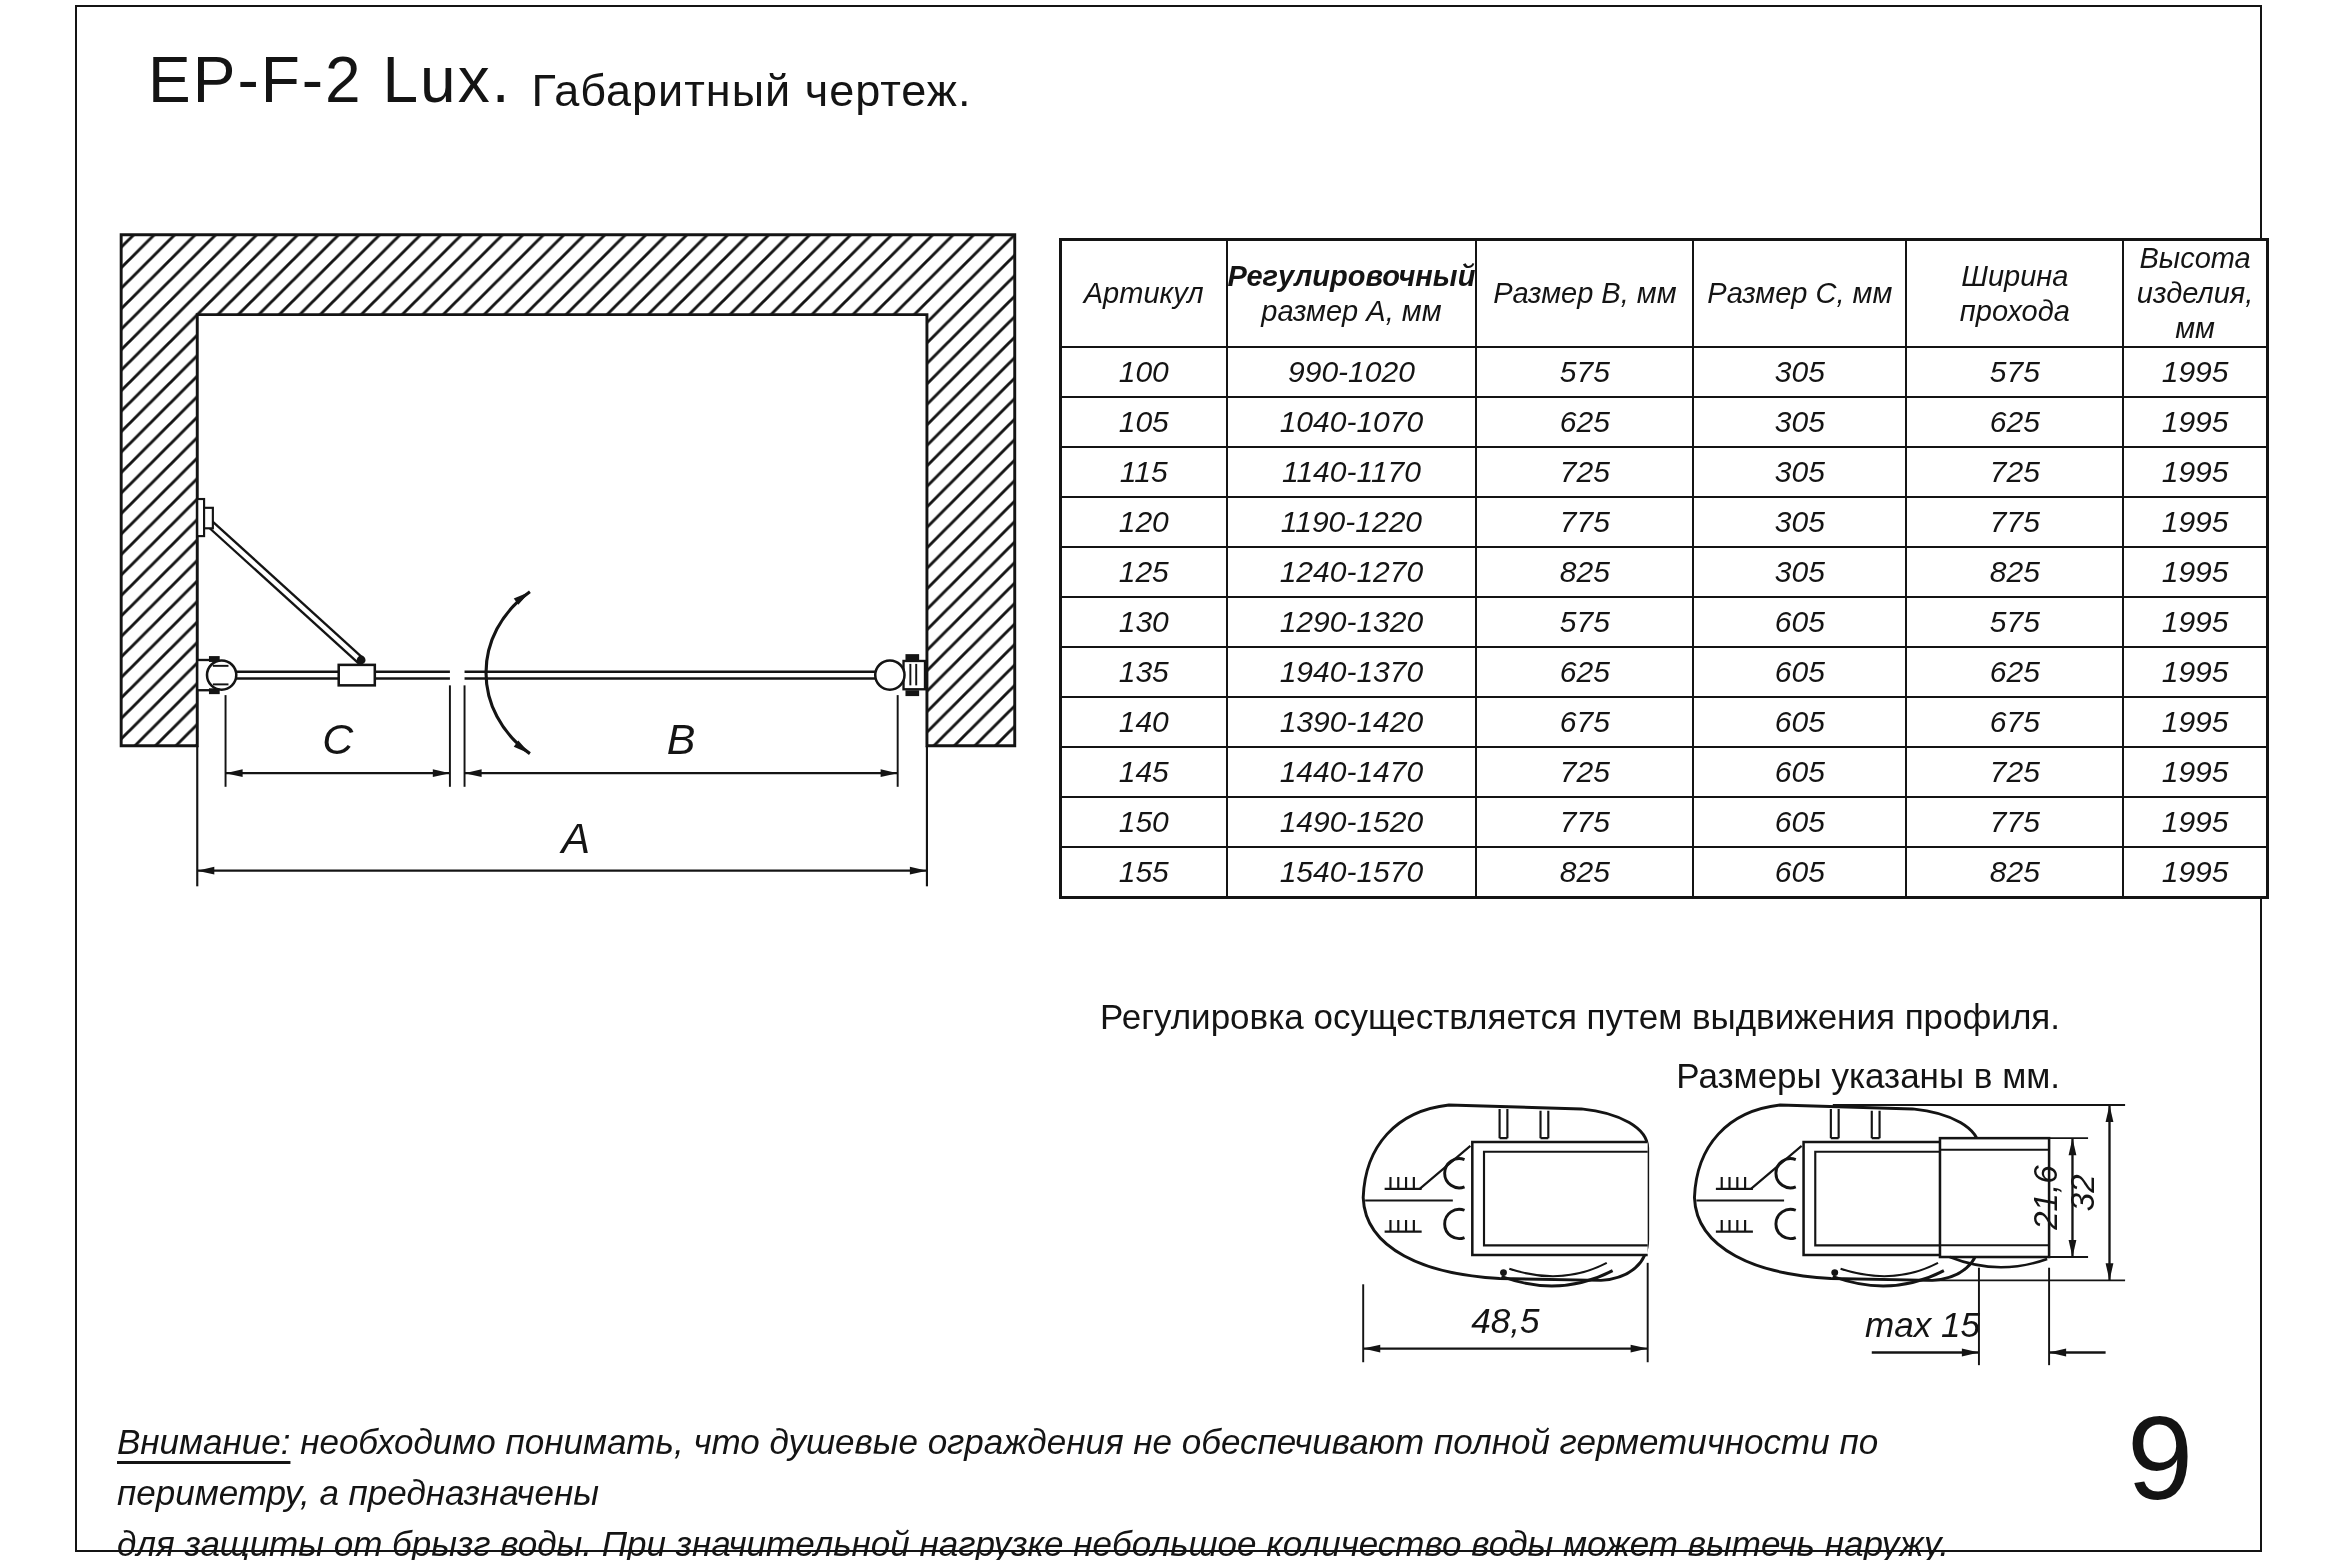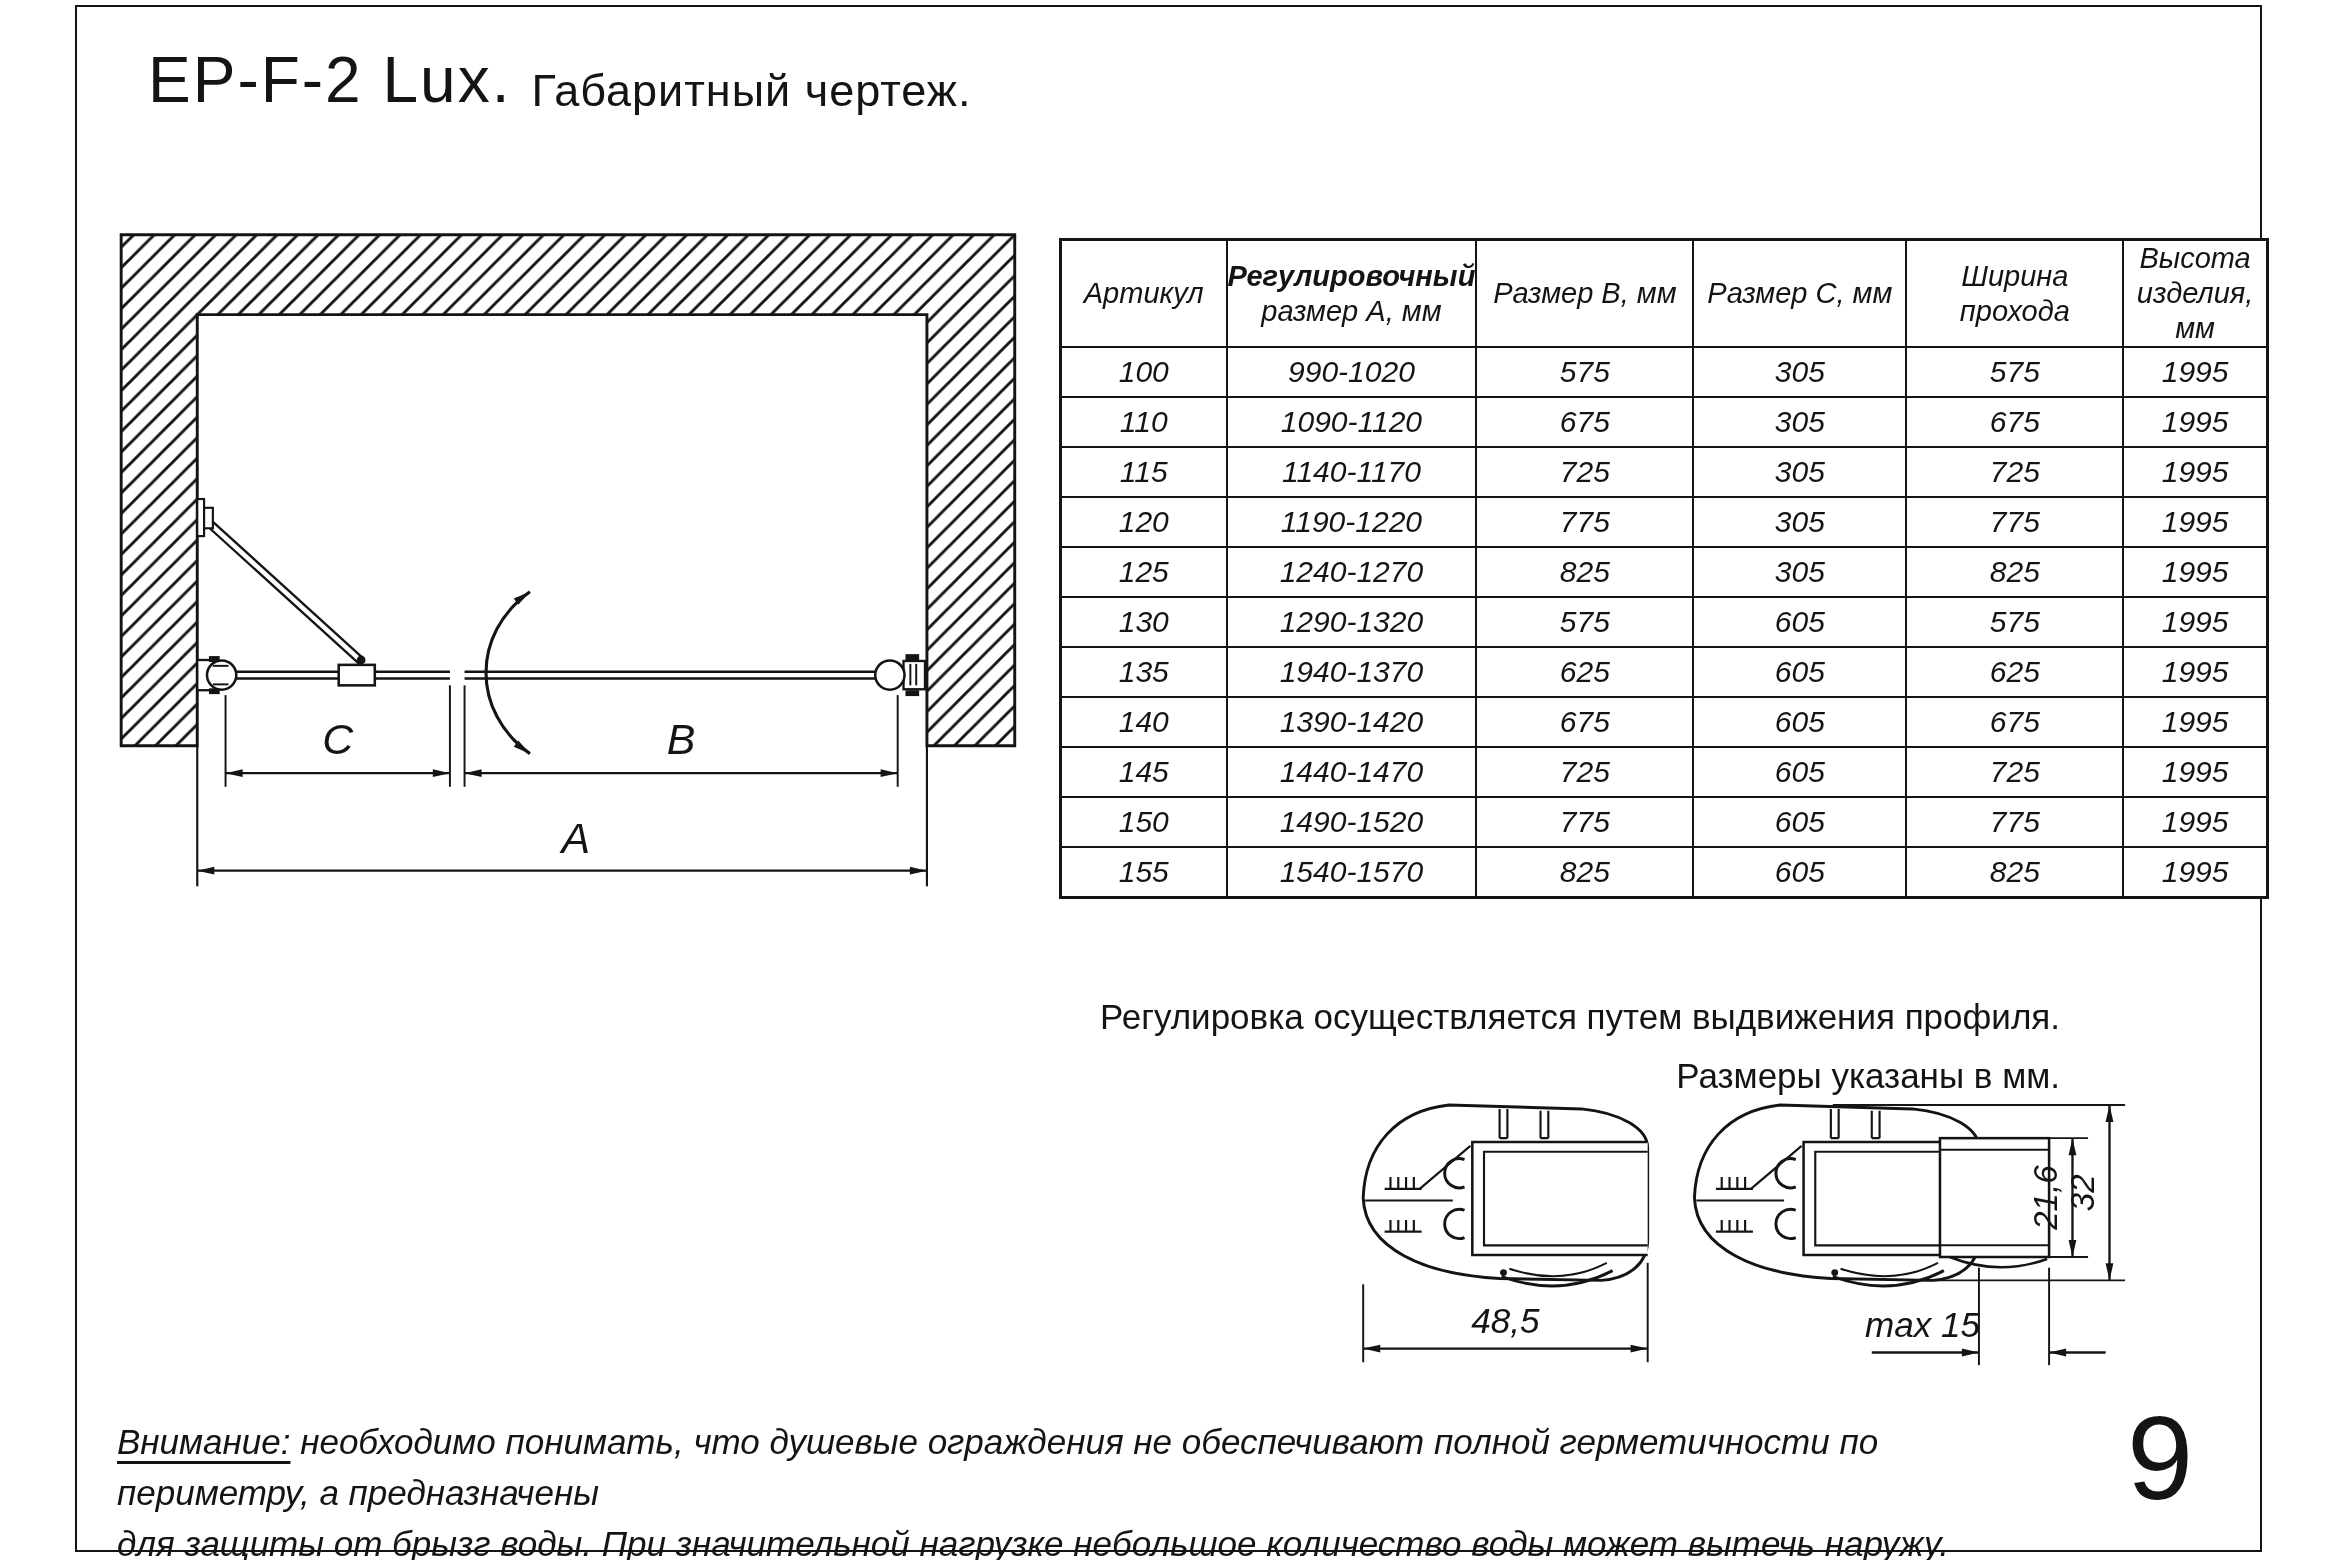--- a/index.html
+++ b/index.html
@@ -184,25 +184,25 @@
   <tbody>
       <tr>
         <td>100</td>
         <td>990-1020</td>
         <td>575</td>
         <td>305</td>
         <td>575</td>
         <td>1995</td>
       </tr>
       <tr>
-        <td>110</td>
-        <td>1090-1120</td>
-        <td>675</td>
-        <td>305</td>
-        <td>675</td>
+        <td>105</td>
+        <td>1040-1070</td>
+        <td>625</td>
+        <td>305</td>
+        <td>625</td>
         <td>1995</td>
       </tr>
       <tr>
         <td>115</td>
         <td>1140-1170</td>
         <td>725</td>
         <td>305</td>
         <td>725</td>
         <td>1995</td>
       </tr>

